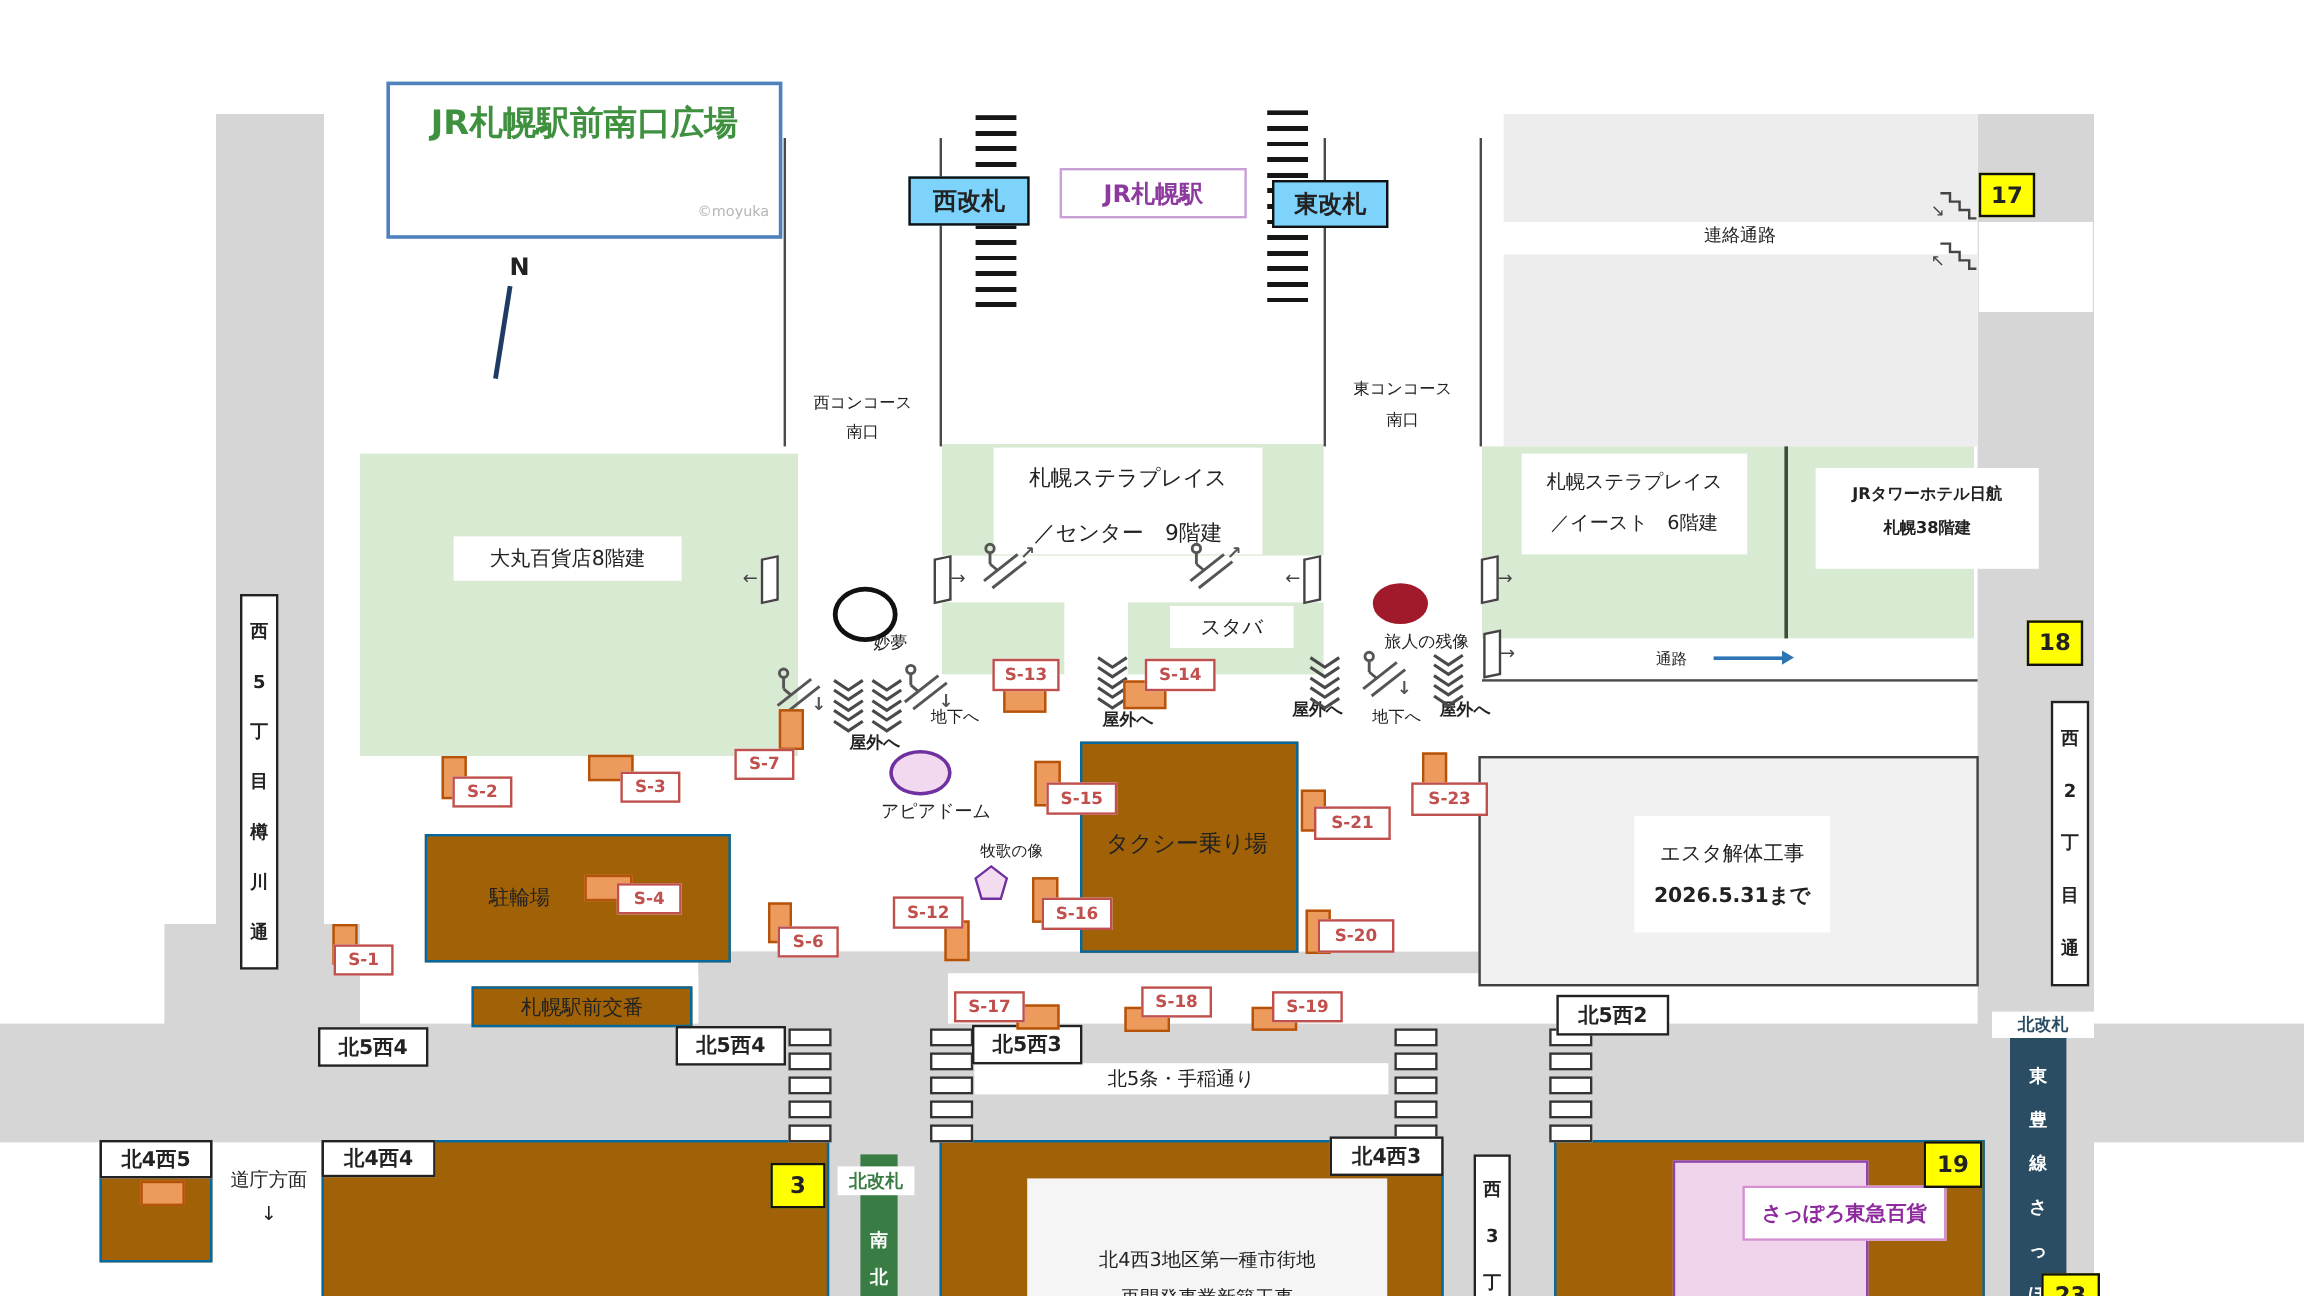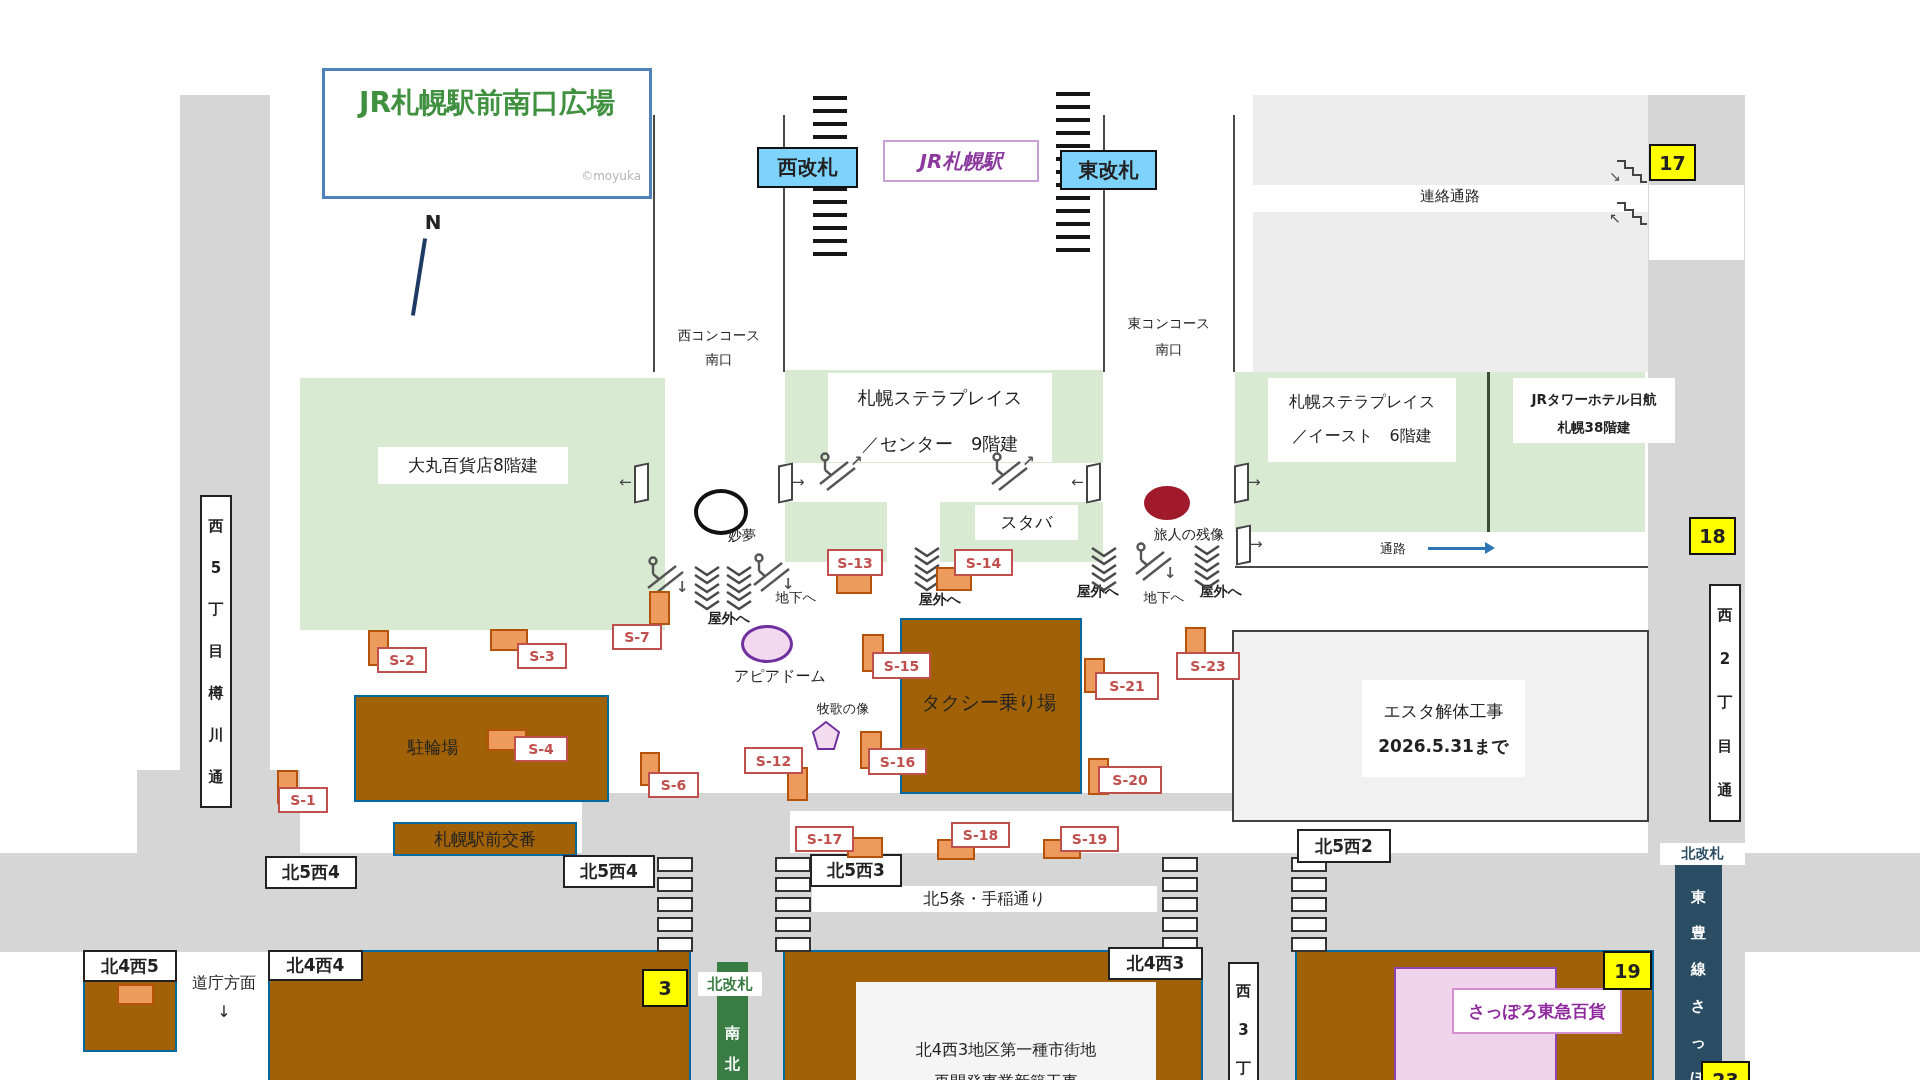--- a/index.html
+++ b/index.html
@@ -82,42 +82,42 @@
 
   <div class="abs" style="left:322px;top:68px;width:324px;height:125px;background:#fff;border:3px solid #4f81bd;z-index:7;">
     <div class="lab" style="left:0;top:14px;width:100%;height:36px;color:#3f9140;font-weight:bold;font-size:28px;">JR札幌駅前南口広場</div>
     <div class="lab" style="right:8px;top:96px;width:80px;height:18px;color:#b5b5b5;font-size:12px;justify-content:flex-end;">©moyuka</div>
   </div>
 
   <div class="lab" style="left:418px;top:210px;width:30px;height:24px;font-size:20px;font-weight:bold;">N</div>
   <div class="needle" style="left:417px;top:238px;"></div>
 
   <div class="gatebox" style="left:757px;top:147px;width:97px;height:37px;">西改札</div>
-  <div class="lab" style="left:883px;top:140px;width:152px;height:38px;background:#fff;border:2px solid #c9a0d6;color:#8c3a9e;font-weight:bold;font-size:20px;z-index:6;font-style:italic;">JR札幌駅</div>
+  <div class="lab" style="left:883px;top:140px;width:152px;height:38px;background:#fff;border:2px solid #c9a0d6;color:#8c3a9e;font-weight:bold;font-size:20px;z-index:6;">JR札幌駅</div>
   <div class="gatebox" style="left:1060px;top:150px;width:93px;height:36px;">東改札</div>
   <div class="lab" style="left:1400px;top:185px;width:100px;height:22px;font-size:15px;">連絡通路</div>
 
   <div class="lab smalltxt" style="left:656px;top:326px;width:126px;height:20px;">西コンコース</div>
   <div class="lab smalltxt" style="left:656px;top:350px;width:126px;height:20px;">南口</div>
   <div class="lab smalltxt" style="left:1106px;top:314px;width:126px;height:20px;">東コンコース</div>
   <div class="lab smalltxt" style="left:1106px;top:340px;width:126px;height:20px;">南口</div>
 
   <div class="lab" style="left:378px;top:447px;width:190px;height:37px;background:#fff;font-size:17px;">大丸百貨店8階建</div>
 
   <div class="abs" style="left:828px;top:373px;width:224px;height:89px;background:#fff;">
     <div class="lab" style="left:0;top:12px;width:100%;height:26px;font-size:18px;">札幌ステラプレイス</div>
     <div class="lab" style="left:0;top:48px;width:100%;height:26px;font-size:18px;margin-top:10px;">／センター　9階建</div>
   </div>
 
   <div class="abs" style="left:1268px;top:378px;width:188px;height:84px;background:#fff;">
     <div class="lab" style="left:0;top:12px;width:100%;height:24px;font-size:16px;">札幌ステラプレイス</div>
     <div class="lab" style="left:0;top:46px;width:100%;height:24px;font-size:16px;">／イースト　6階建</div>
   </div>
 
-  <div class="abs" style="left:1513px;top:378px;width:162px;height:65px;background:#fff;z-index:3;">
+  <div class="abs" style="left:1513px;top:390px;width:162px;height:84px;background:#fff;z-index:3;padding-left:24px;">
     <div class="lab" style="left:0;top:12px;width:100%;height:20px;font-size:13.5px;font-weight:bold;">JRタワーホテル日航</div>
     <div class="lab" style="left:0;top:40px;width:100%;height:20px;font-size:13.5px;font-weight:bold;text-align:right;">札幌38階建</div>
   </div>
 
   <div class="lab" style="left:975px;top:505px;width:103px;height:35px;background:#fff;font-size:17px;">スタバ</div>
 
   <div class="ellipse" style="left:694px;top:489px;width:46px;height:38px;border:4px solid #111;background:#fff;"></div>
   <div class="lab" style="left:716px;top:527px;width:52px;height:18px;font-size:14px;">妙夢</div>
 
   <div class="ellipse" style="left:1144px;top:486px;width:46px;height:34px;background:#a11a2b;"></div>

